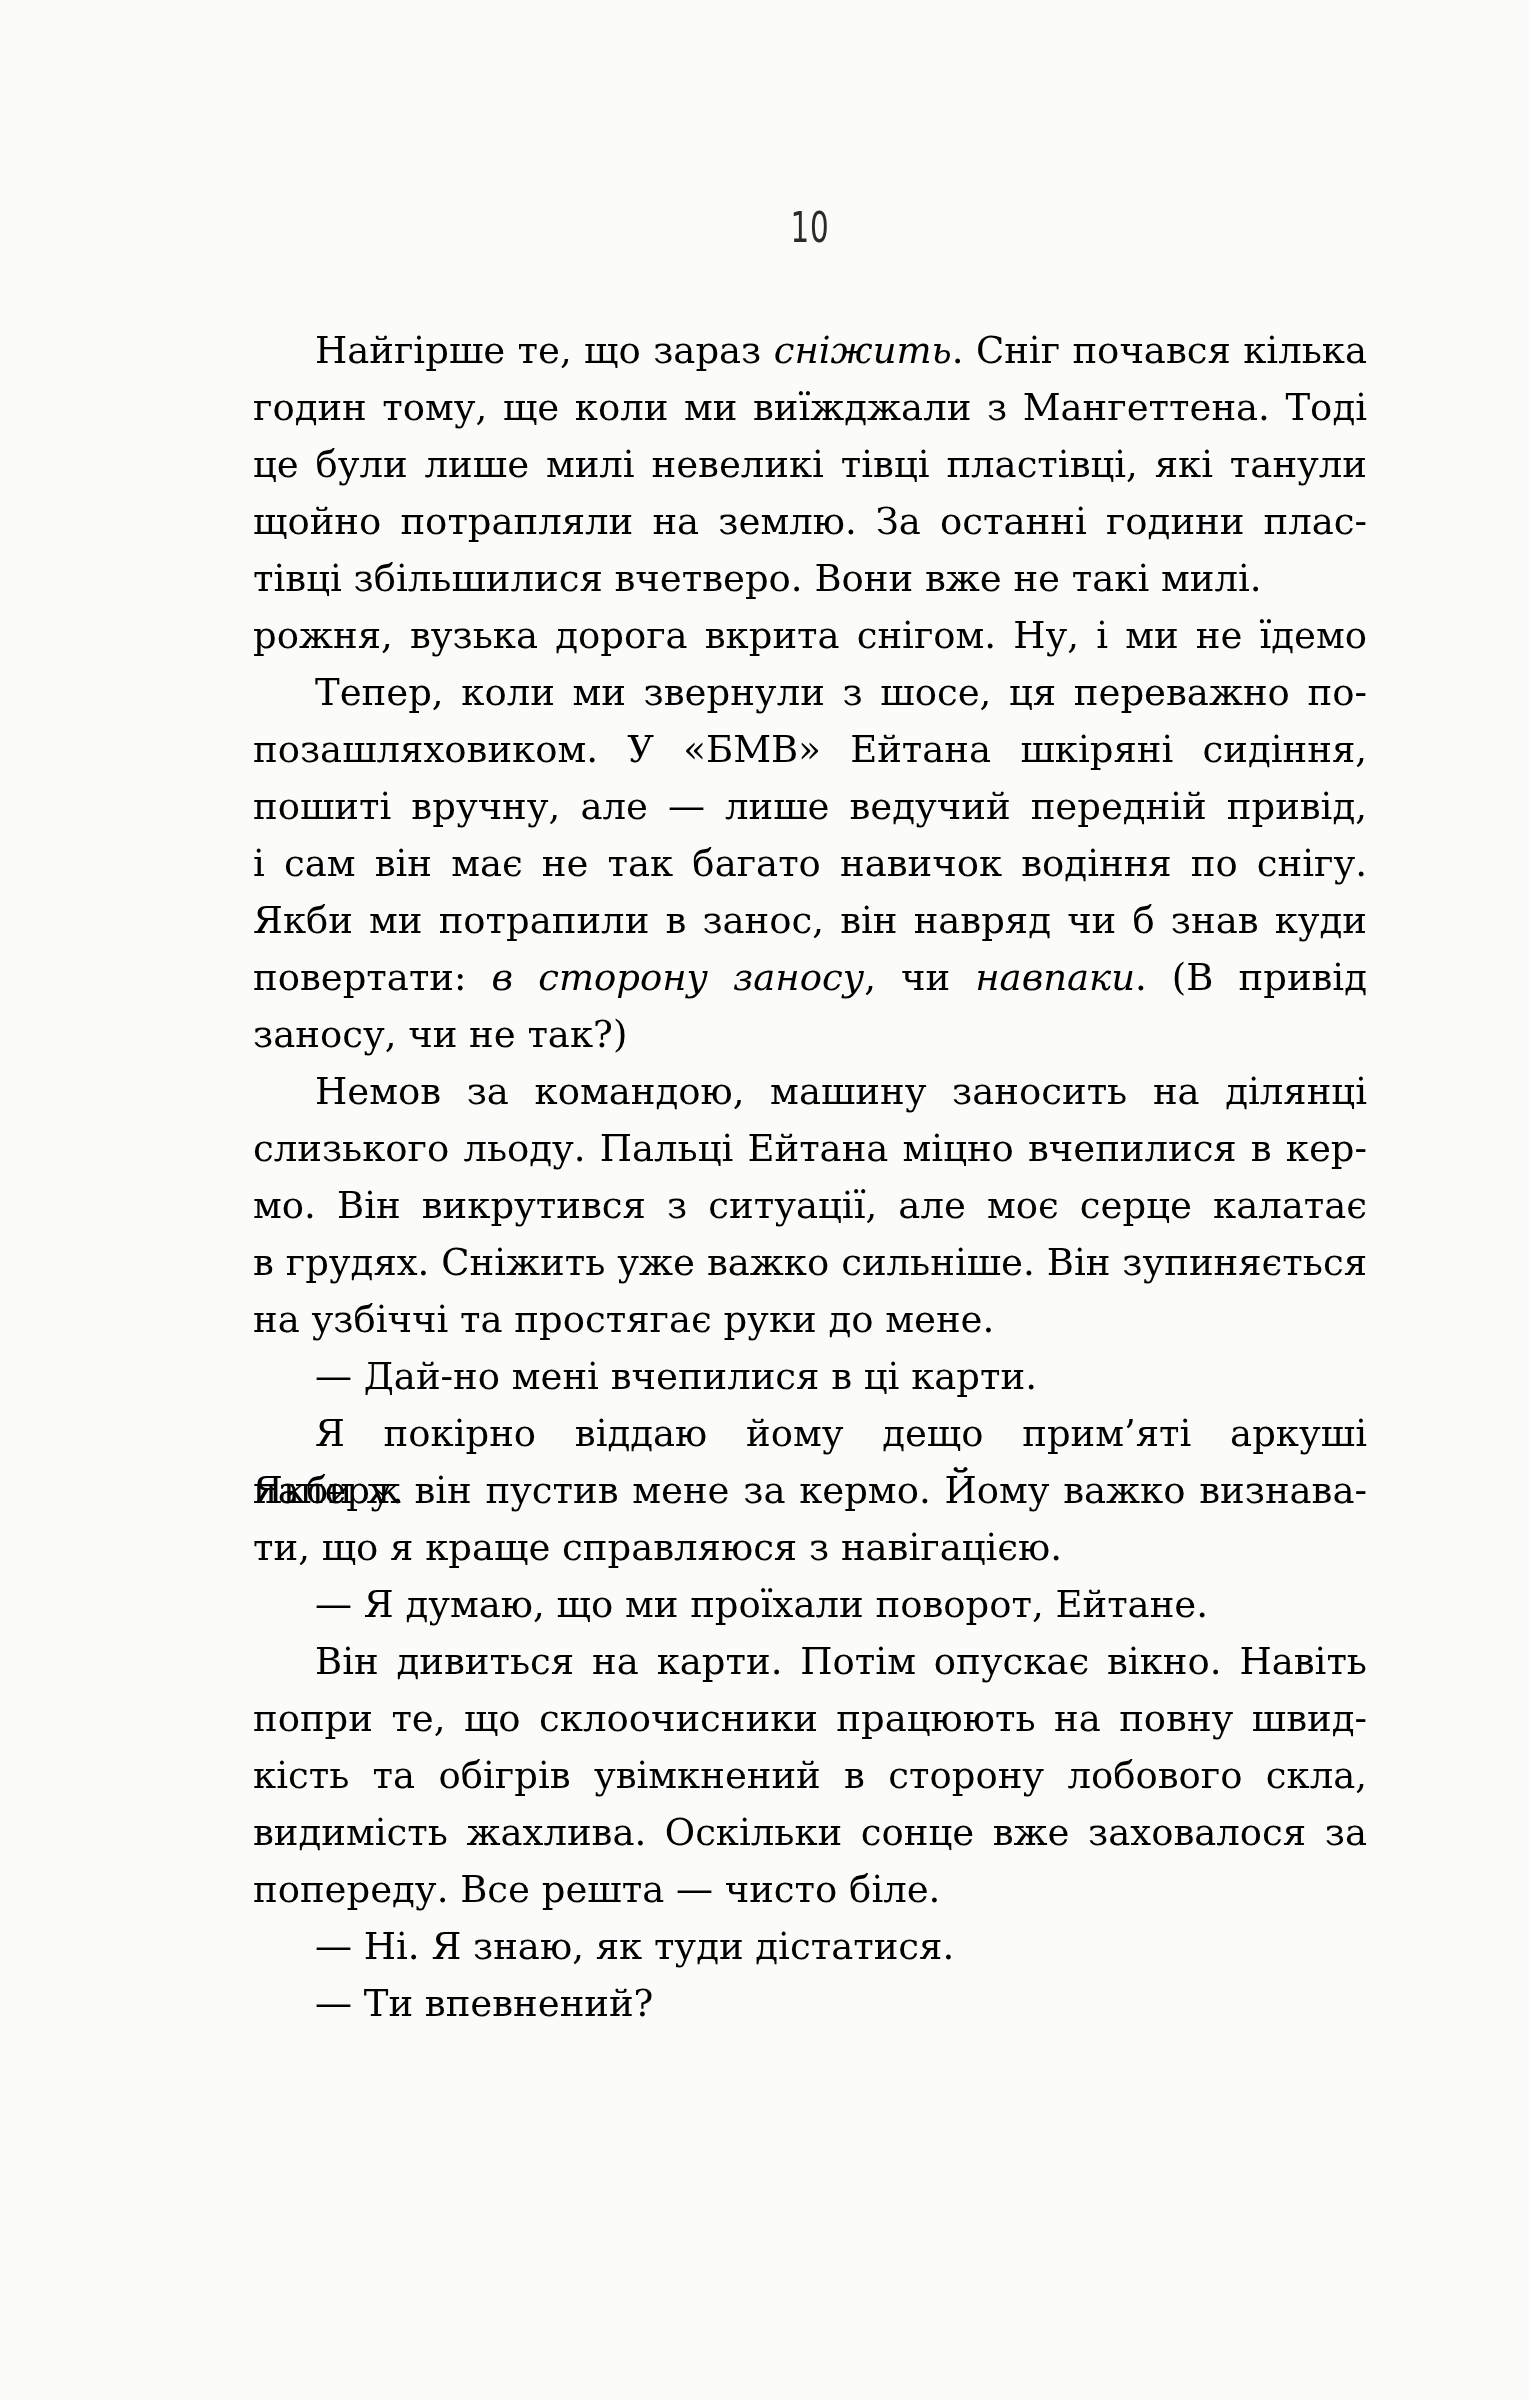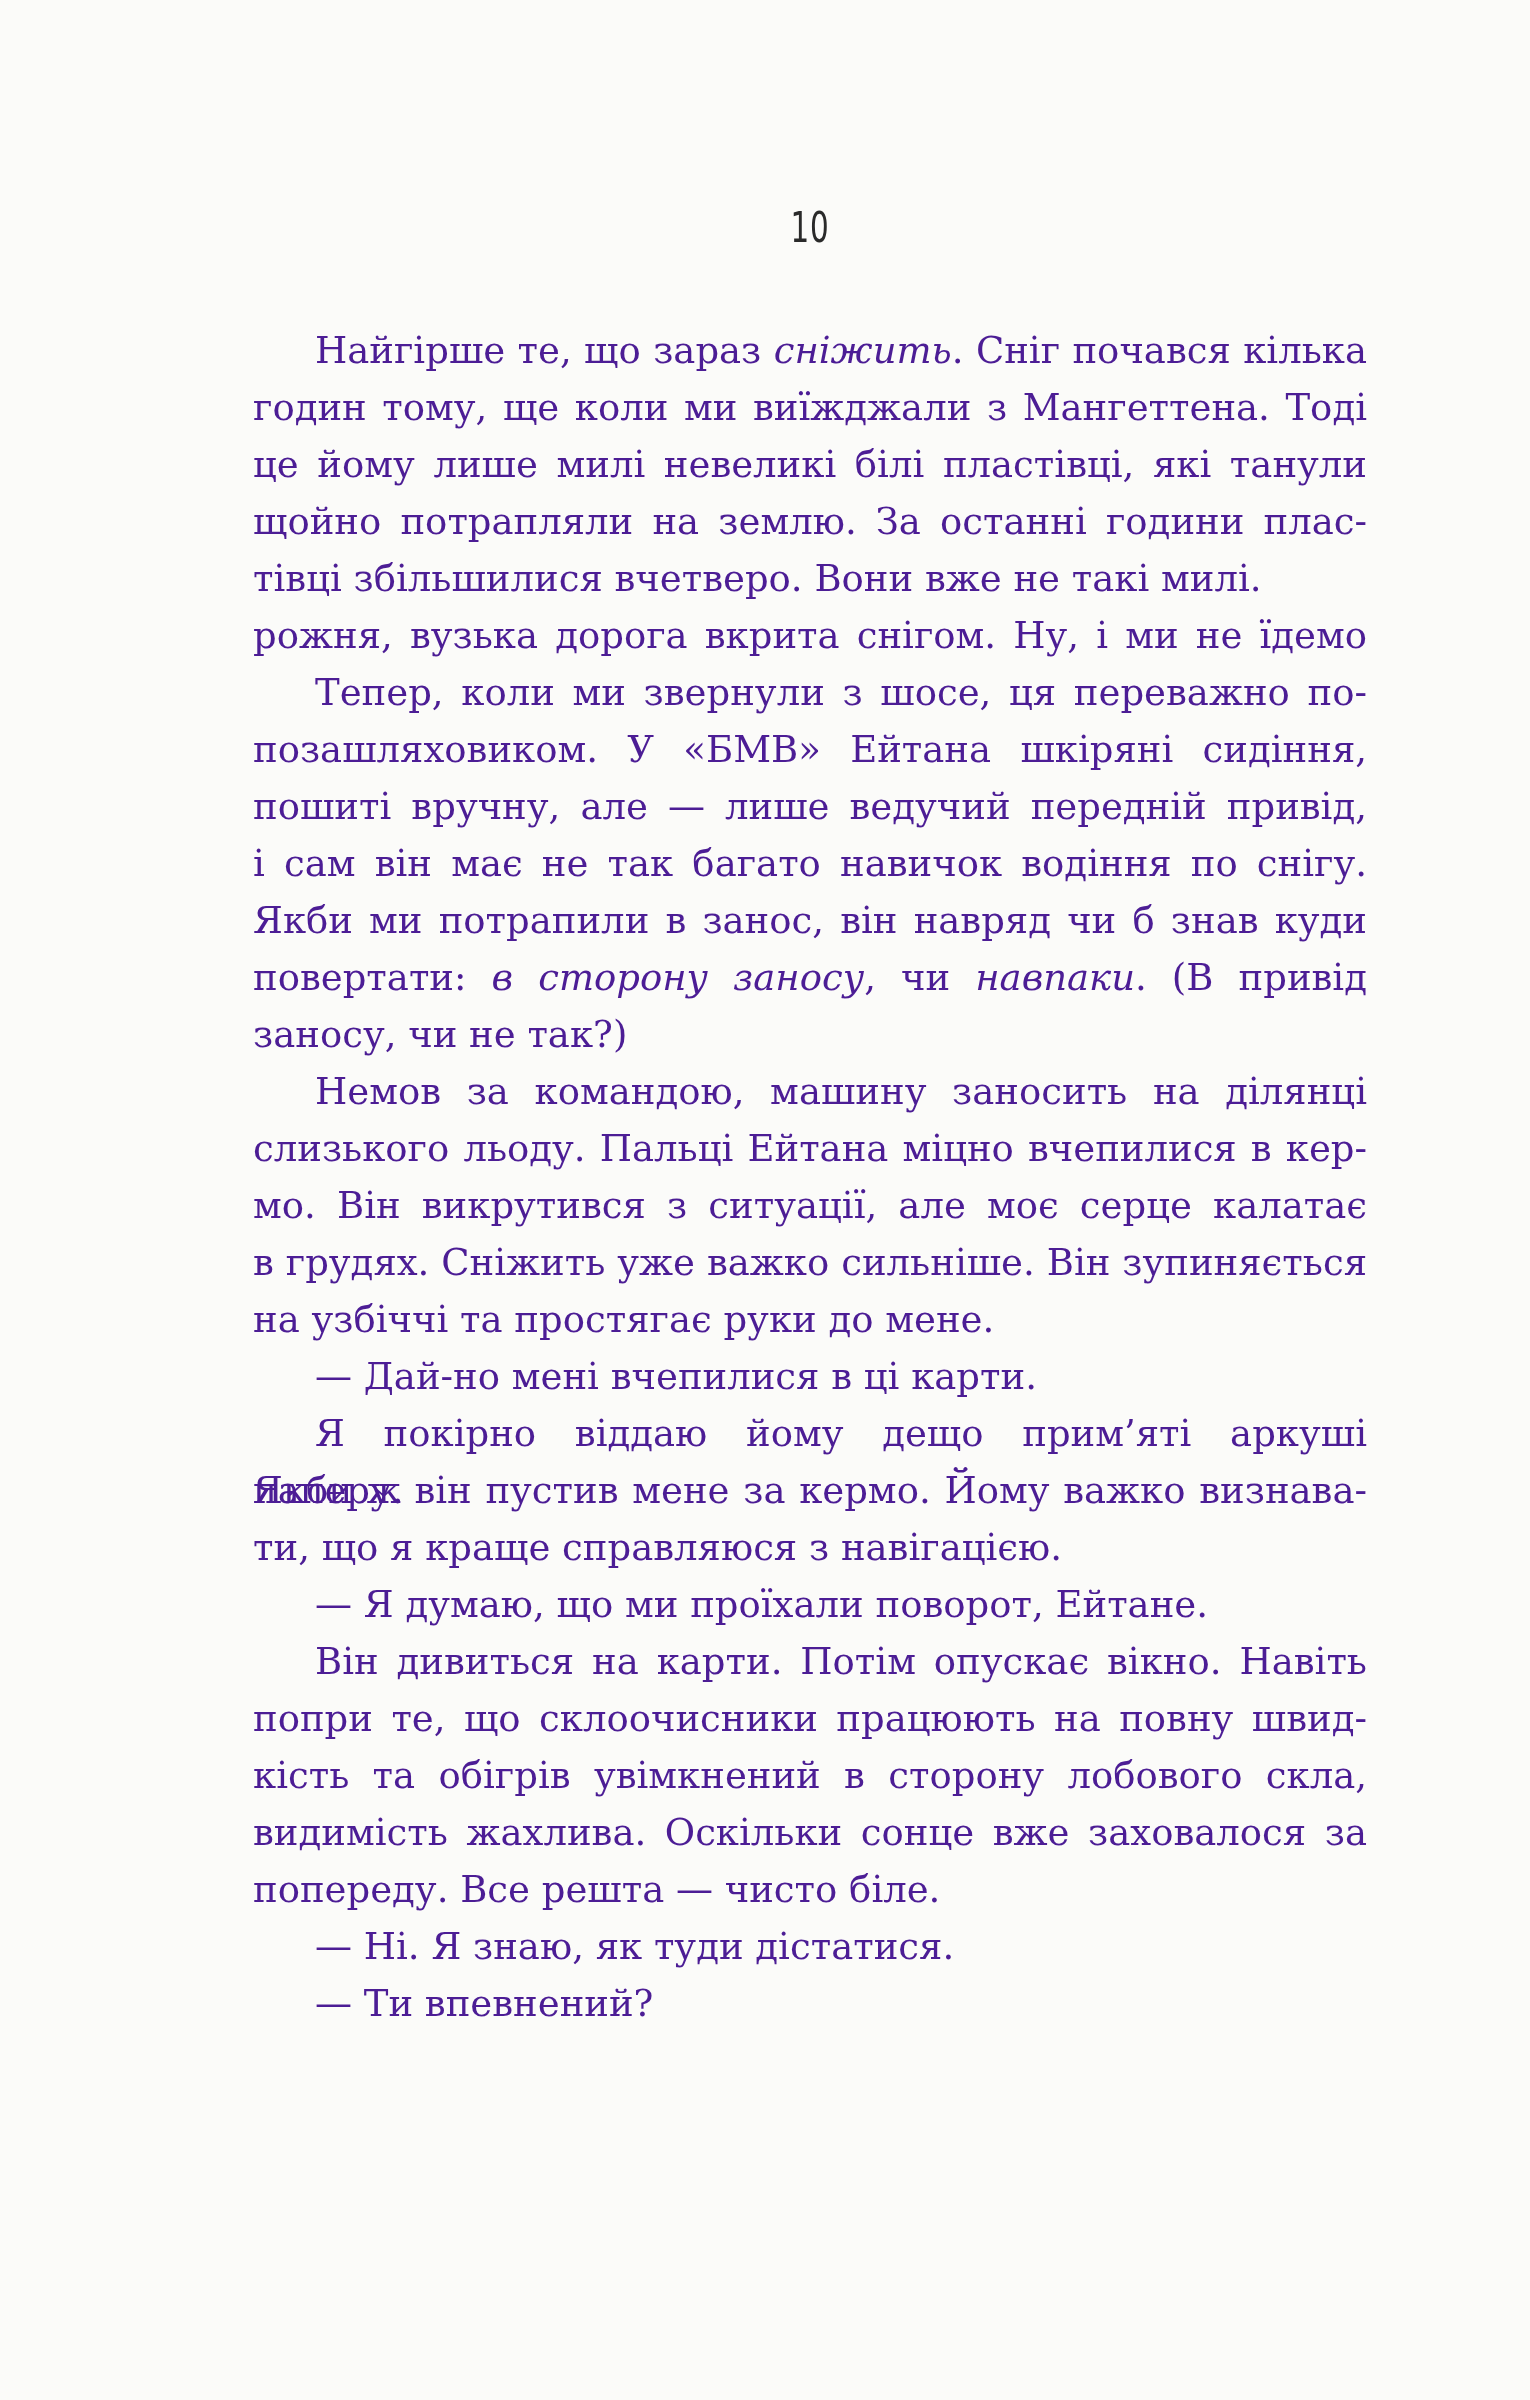--- a/index.html
+++ b/index.html
@@ -31,21 +31,21 @@
     color: #2a2a2a;
     transform: scaleX(0.7);
     transform-origin: 50% 50%;
     letter-spacing: 1px;
   }
   .text-block {
     position: absolute;
     top: 322px;
     left: 253px;
     width: 1114px;
-    color: #4c1d95;
+    color: #000000;
     font-size: 37px;
   }
   .para {
     margin: 0;
   }
   .line {
     height: 57px;
     line-height: 57px;
     white-space: pre-wrap;
     text-align: left;
@@ -63,21 +63,21 @@
 </style>
 </head>
 <body>
 
 <div class="page">
   <div class="folio">10</div>
   <div class="text-block">
       <div class="para">
         <div class="line j ind"><span>Найгірше те, що зараз </span><span class="it">сніжить</span><span>. Сніг почався кілька</span></div>
         <div class="line j"><span>годин тому, ще коли ми виїжджали з Мангеттена. Тоді</span></div>
-        <div class="line j"><span>це йому лише милі невеликі білі пластівці, які танули</span></div>
+        <div class="line j"><span>це були лише милі невеликі тівці пластівці, які танули</span></div>
         <div class="line j"><span>щойно потрапляли на землю. За останні години плас-</span></div>
         <div class="line"><span>тівці збільшилися вчетверо. Вони вже не такі милі.</span></div>
       </div>
       <div class="para">
         <div class="line j"><span>рожня, вузька дорога вкрита снігом. Ну, і ми не їдемо</span></div>
         <div class="line j ind"><span>Тепер, коли ми звернули з шосе, ця переважно по-</span></div>
         <div class="line j"><span>позашляховиком. У «БМВ» Ейтана шкіряні сидіння,</span></div>
         <div class="line j"><span>пошиті вручну, але — лише ведучий передній привід,</span></div>
         <div class="line j"><span>і сам він має не так багато навичок водіння по снігу.</span></div>
         <div class="line j"><span>Якби ми потрапили в занос, він навряд чи б знав куди</span></div>

